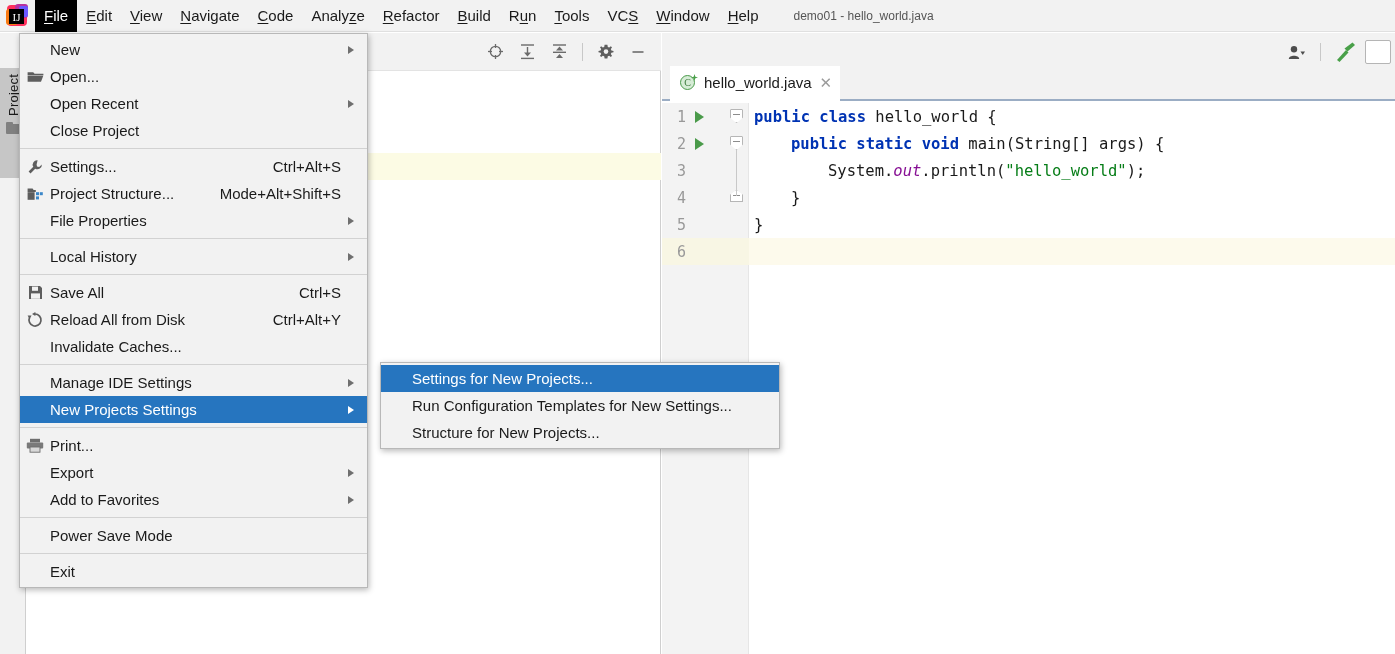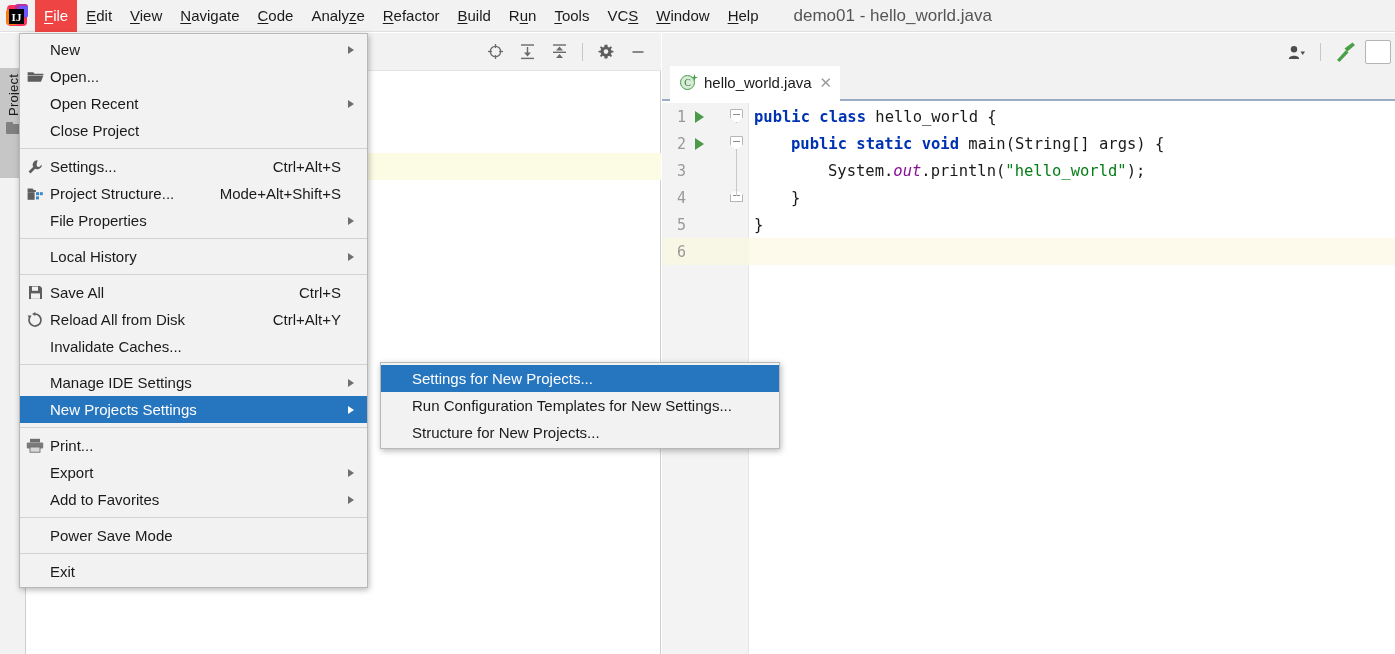--- a/index.html
+++ b/index.html
@@ -16,32 +16,32 @@
   
   .menubar {
     position: absolute; top: 0; left: 0; width: 1395px; height: 32px;
     background: #f2f2f2;
     display: flex; align-items: center;
     border-bottom: 1px solid #e0e0e0;
     z-index: 60;
   }
   .ij-logo {
     width: 28px; height: 26px; margin-left: 3px; margin-right: 4px;
-    position: relative; flex: 0 0 auto; font-weight: bold;
+    position: relative; flex: 0 0 auto;
   }
   .menubar-item {
     height: 32px; padding: 0 9px;
     display: flex; align-items: center;
     font-size: 15px; color: #1a1a1a; white-space: nowrap;
     cursor: default;
   }
-  .menubar-item.active { background: #ef4444; color: #ffffff; }
+  .menubar-item.active { background: #000000; color: #ffffff; }
   .menubar-item u { text-underline-offset: 2px; }
   .window-title {
-    margin-left: 26px; font-size: 17px; color: #555555; white-space: nowrap;
+    margin-left: 26px; font-size: 12px; color: #555555; white-space: nowrap;
   }
 
   
   .tool-strip {
     position: absolute; left: 0; top: 33px; width: 26px; height: 621px;
     background: #f2f2f2; border-right: 1px solid #cfcfcf;
     z-index: 5;
   }
   .tool-tab {
     position: absolute; left: 0; top: 35px; width: 26px; height: 110px;

